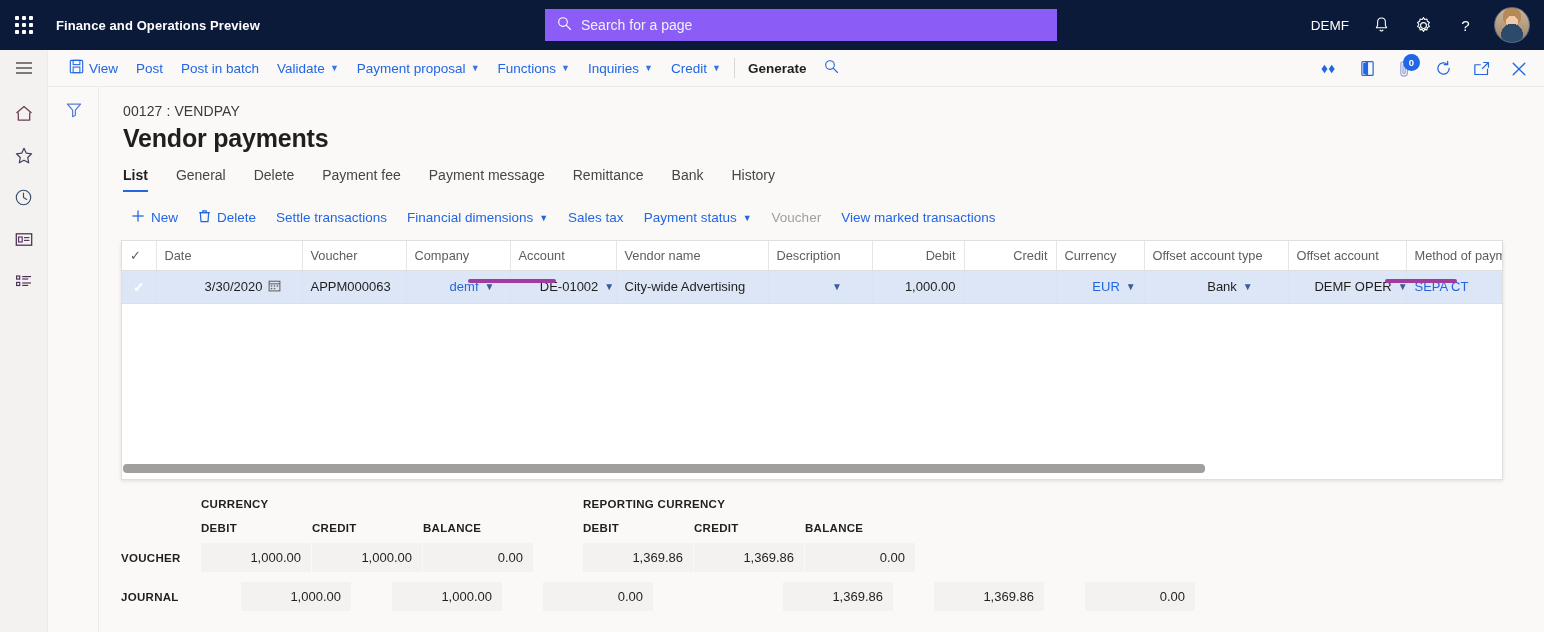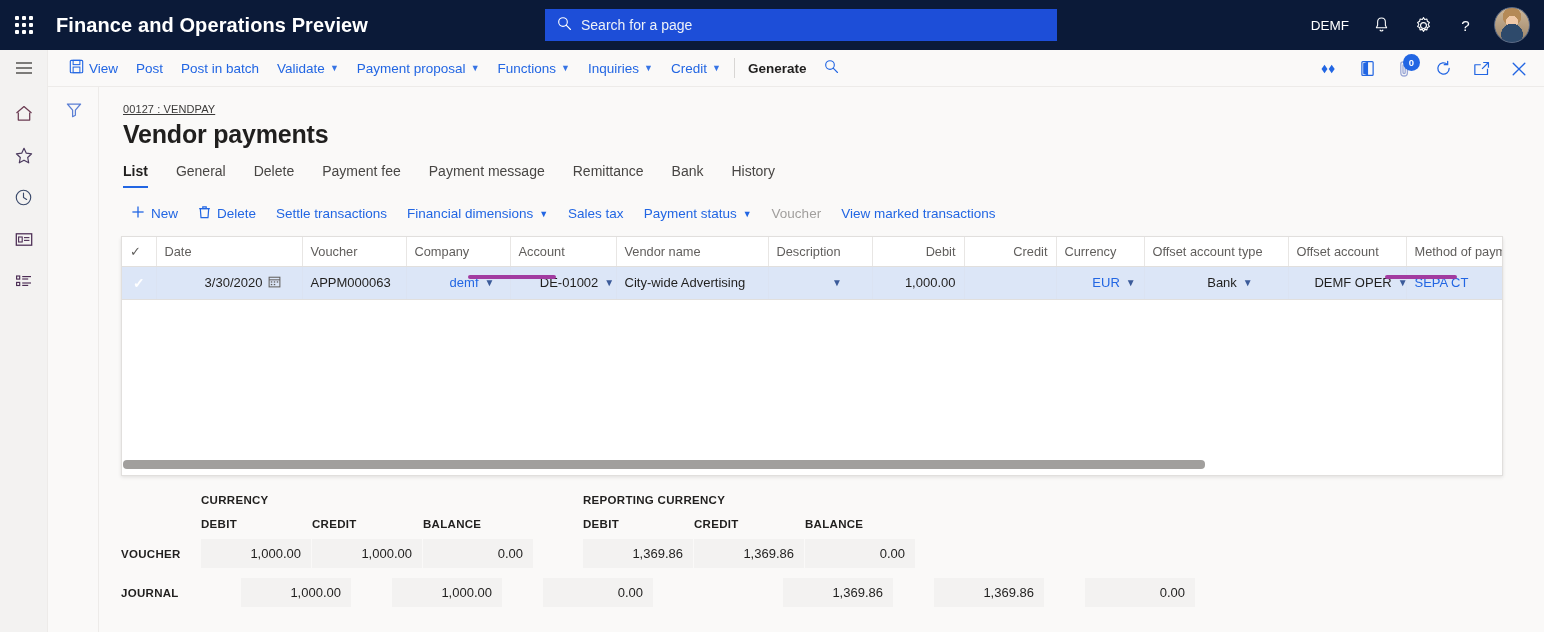--- a/index.html
+++ b/index.html
@@ -16,26 +16,26 @@
     height:50px; background:#0b1a38; display:flex; align-items:center;
     position:relative;
   }
   .waffle {
     width:48px; height:50px; display:flex; align-items:center; justify-content:center;
     cursor:pointer;
   }
   .waffle-grid { display:grid; grid-template-columns:repeat(3,4px); grid-gap:3px; }
   .waffle-grid i { width:4px; height:4px; background:#ffffff; border-radius:1px; display:block; }
   .app-title {
-    color:#ffffff; font-size:20px; font-weight:600; letter-spacing:.1px;
+    color:#ffffff; font-size:13px; font-weight:600; letter-spacing:.1px;
     margin-left:8px;
   }
   .hdr-search {
     position:absolute; left:545px; top:9px; width:512px; height:32px;
-    background:#1d4ed8; display:flex; align-items:center; padding:0 12px;
+    background:#8b5cf6; display:flex; align-items:center; padding:0 12px;
     cursor:text;
   }
   .hdr-search .mag { margin-right:9px; flex:0 0 auto; }
   .hdr-search .ph { color:#eef2f8; font-size:14px; }
   .hdr-right {
     position:absolute; right:10px; top:0; height:50px; display:flex; align-items:center; gap:4px;
   }
   .hdr-right .hitem {
     height:50px; min-width:38px; padding:0 9px; display:flex; align-items:center; justify-content:center;
     color:#ffffff; font-size:13.5px; cursor:pointer;
@@ -98,21 +98,21 @@
     width:51px; height:46px; display:flex; align-items:center; justify-content:center;
     cursor:pointer;
   }
 
   
   .page {
     position:absolute; left:99px; top:87px; right:0; bottom:0;
     background:#faf9f8; overflow:hidden;
   }
   .caption {
-    font-size:11px; color:#3b3a39; padding:16px 12px 0 24px; letter-spacing:.1px;text-decoration:underline;
+    font-size:14px; color:#3b3a39; padding:16px 12px 0 24px; letter-spacing:.1px;
   }
   .ptitle {
     font-size:25px; font-weight:600; color:#201f1e; padding:5px 0 0 24px; letter-spacing:-.2px;
   }
   .tabs {
     display:flex; align-items:flex-end; padding:14px 0 0 24px; gap:0;
   }
   .tab {
     font-size:14px; color:#484644; padding:0 14px 9px 14px; cursor:pointer;
     position:relative; white-space:nowrap;

